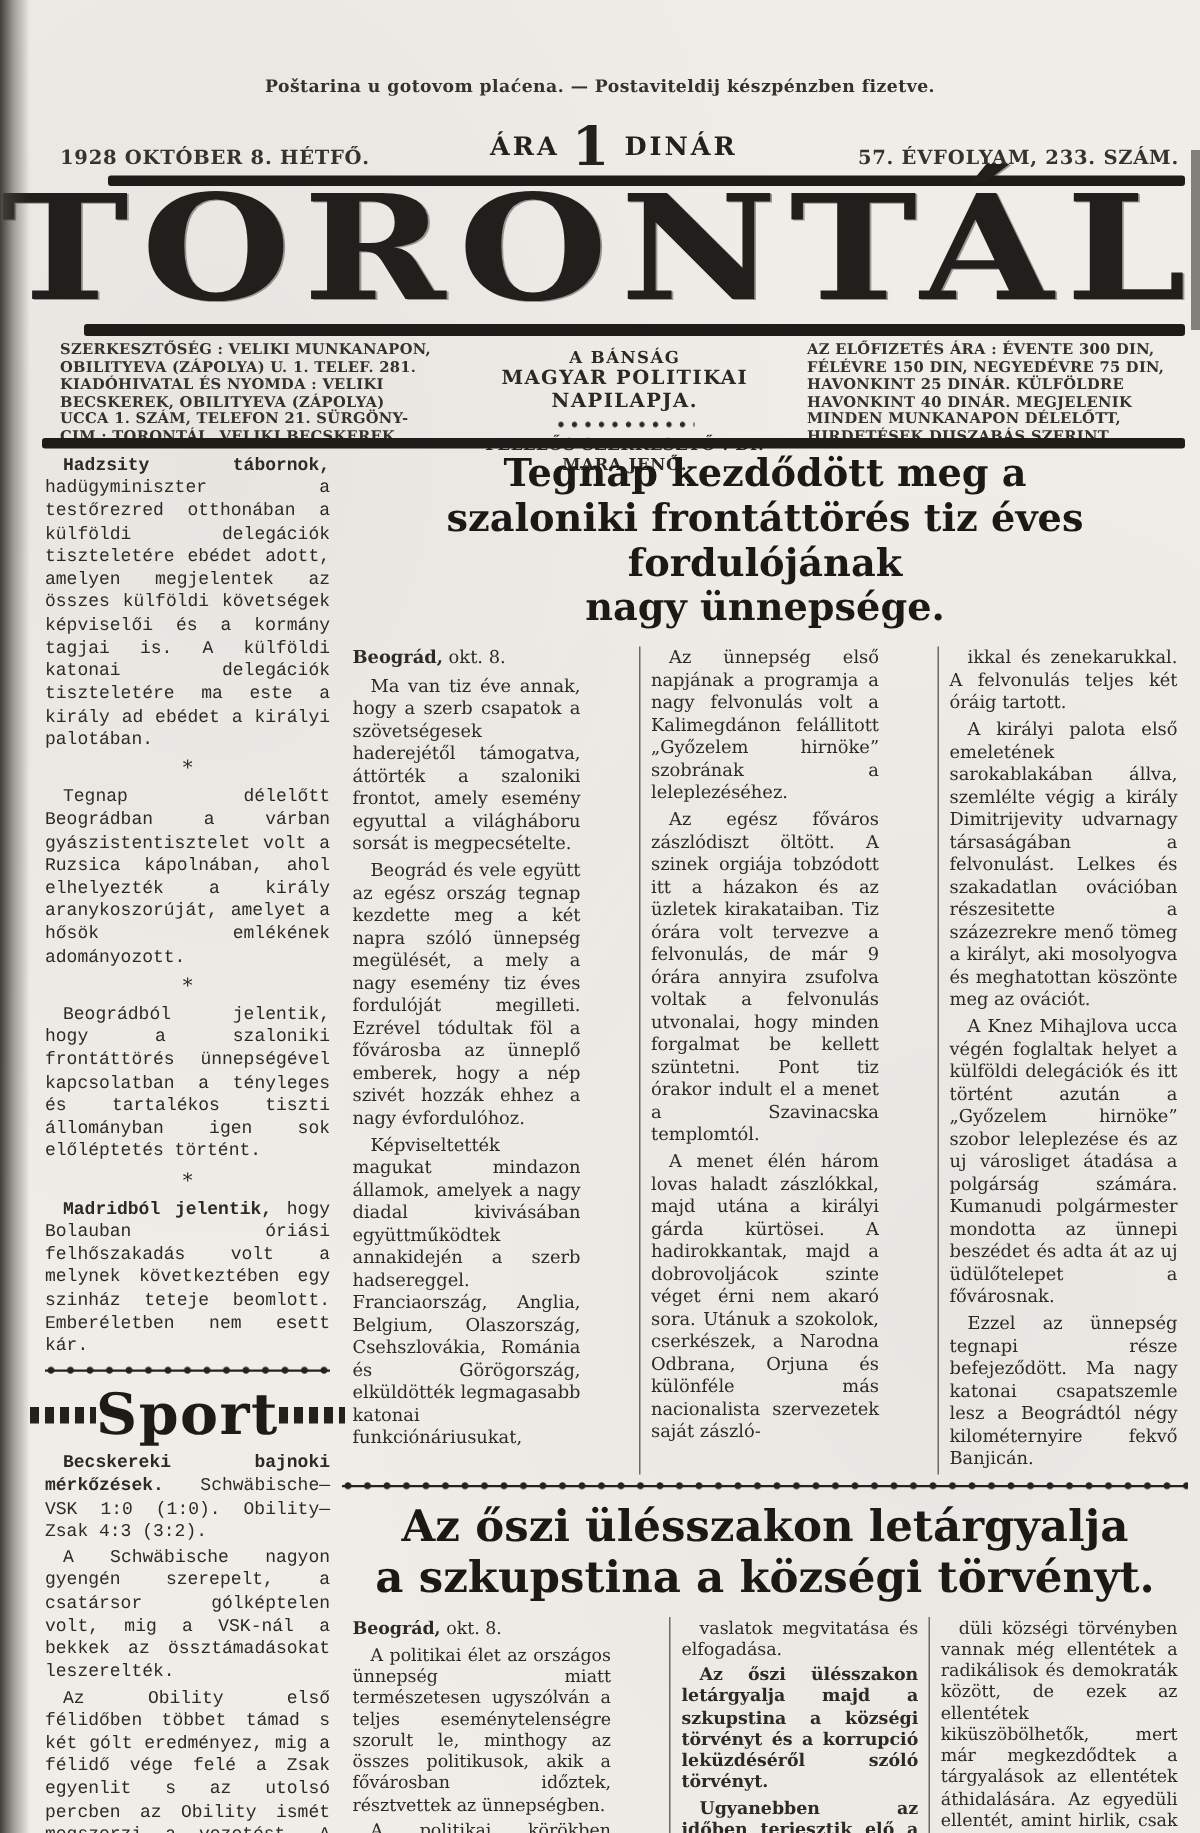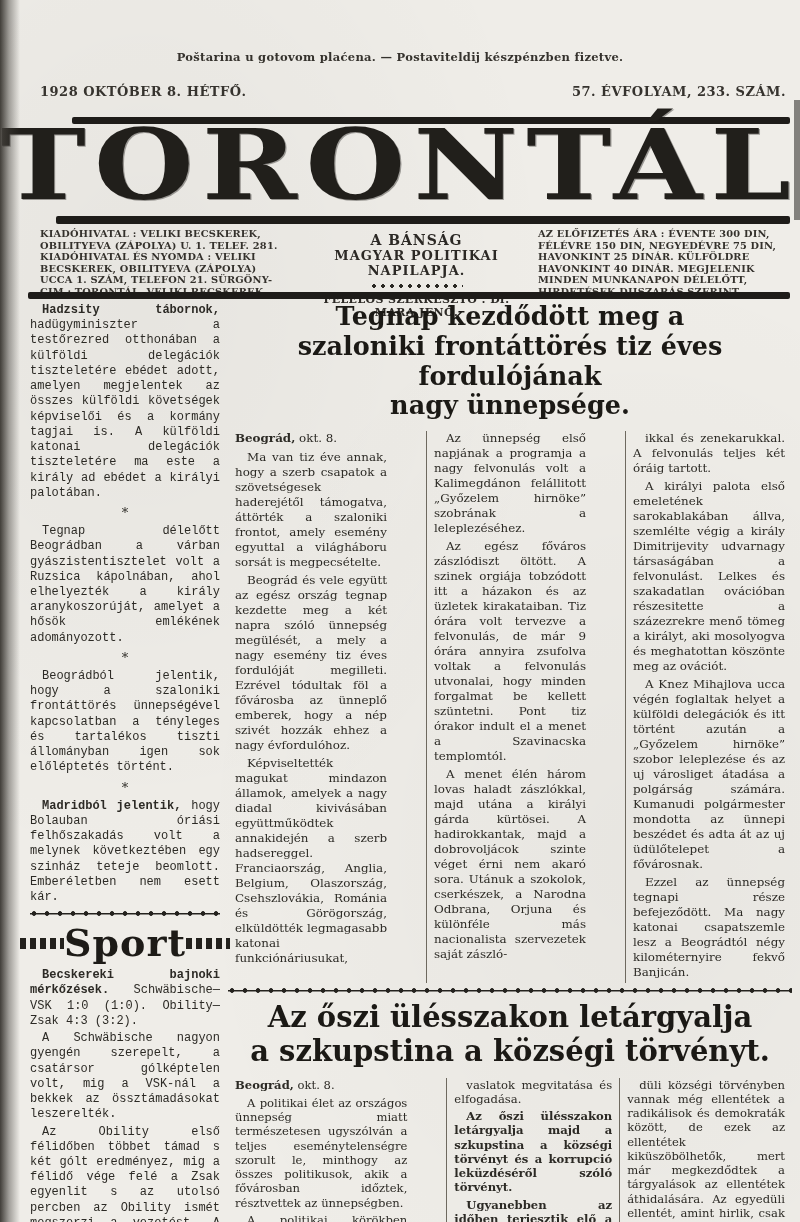--- a/index.html
+++ b/index.html
@@ -30,21 +30,21 @@
 
   .masthead{position:absolute;top:118px;left:0;right:0;text-align:center;
     font-size:97px;line-height:0.98;font-weight:bold;color:#211f1b;
     letter-spacing:7px;transform:scaleX(1.18);transform-origin:50% 50%;
     text-shadow:1px 1px 0 rgba(30,28,24,0.4);}
 
   .infobar{position:absolute;top:228px;left:40px;right:12px;display:flex;gap:10px;}
   .infobar .col-l{flex:0 0 255px;font-size:9.8px;font-weight:bold;line-height:1.18;
     letter-spacing:0.2px;color:#34312c;}
   .infobar .col-c{flex:1;text-align:center;color:#2c2925;}
-  .infobar .col-c .t1{font-size:14px;font-weight:bold;letter-spacing:1px;margin-top:4px;}
+  .infobar .col-c .t1{font-size:11px;font-weight:bold;letter-spacing:1px;margin-top:4px;}
   .infobar .col-c .t2{font-size:13px;font-weight:bold;letter-spacing:1px;}
   .infobar .col-c .deco{width:92px;height:4px;margin:6px auto 5px;
     background-image:radial-gradient(circle at 3px 2px,#2a2823 0 1.6px,transparent 2px);
     background-size:9px 4px;background-repeat:repeat-x;}
   .infobar .col-c .t3{font-size:11px;font-weight:bold;letter-spacing:0.4px;}
   .infobar .col-r{flex:0 0 250px;font-size:9.8px;font-weight:bold;line-height:1.18;
     letter-spacing:0.2px;color:#34312c;}
 
   .left-col{position:absolute;top:303px;left:30px;width:190px;}
   .left-col p{margin:0 0 2px;font-size:12px;line-height:1.27;text-align:justify;
@@ -84,30 +84,35 @@
 </style>
 </head>
 <body>
 
 <div class="page">
 
   <div class="top-notice">Poštarina u gotovom plaćena. — Postaviteldij készpénzben fizetve.</div>
 
   <div class="date-row">
     <span class="date-left">1928 OKTÓBER 8. HÉTFŐ.</span>
+    <span class="price">
+      <span>ÁRA</span>
+      <span class="big-one">1</span>
+      <span>DINÁR</span>
+    </span>
     <span class="date-right">57. ÉVFOLYAM, 233. SZÁM.</span>
   </div>
 
   <div class="rule rule-1"></div>
   <div class="masthead">TORONTÁL</div>
   <div class="rule rule-2"></div>
 
   <div class="infobar">
     <div class="col-l">
-      <div>KIADÓHIVATAL : VELIKI BECSKEREK,</div>
+      <div>SZERKESZTŐSÉG : VELIKI MUNKANAPON,</div>
       <div>OBILITYEVA (ZÁPOLYA) U. 1. TELEF. 281.</div>
       <div>KIADÓHIVATAL ÉS NYOMDA : VELIKI</div>
       <div>BECSKEREK, OBILITYEVA (ZÁPOLYA)</div>
       <div>UCCA 1. SZÁM, TELEFON 21. SÜRGÖNY-</div>
       <div>CIM : TORONTÁL, VELIKI BECSKEREK.</div>
     </div>
     <div class="col-c">
       <div class="t1">A BÁNSÁG</div>
       <div class="t2">MAGYAR POLITIKAI NAPILAPJA.</div>
       <div class="deco"></div>

